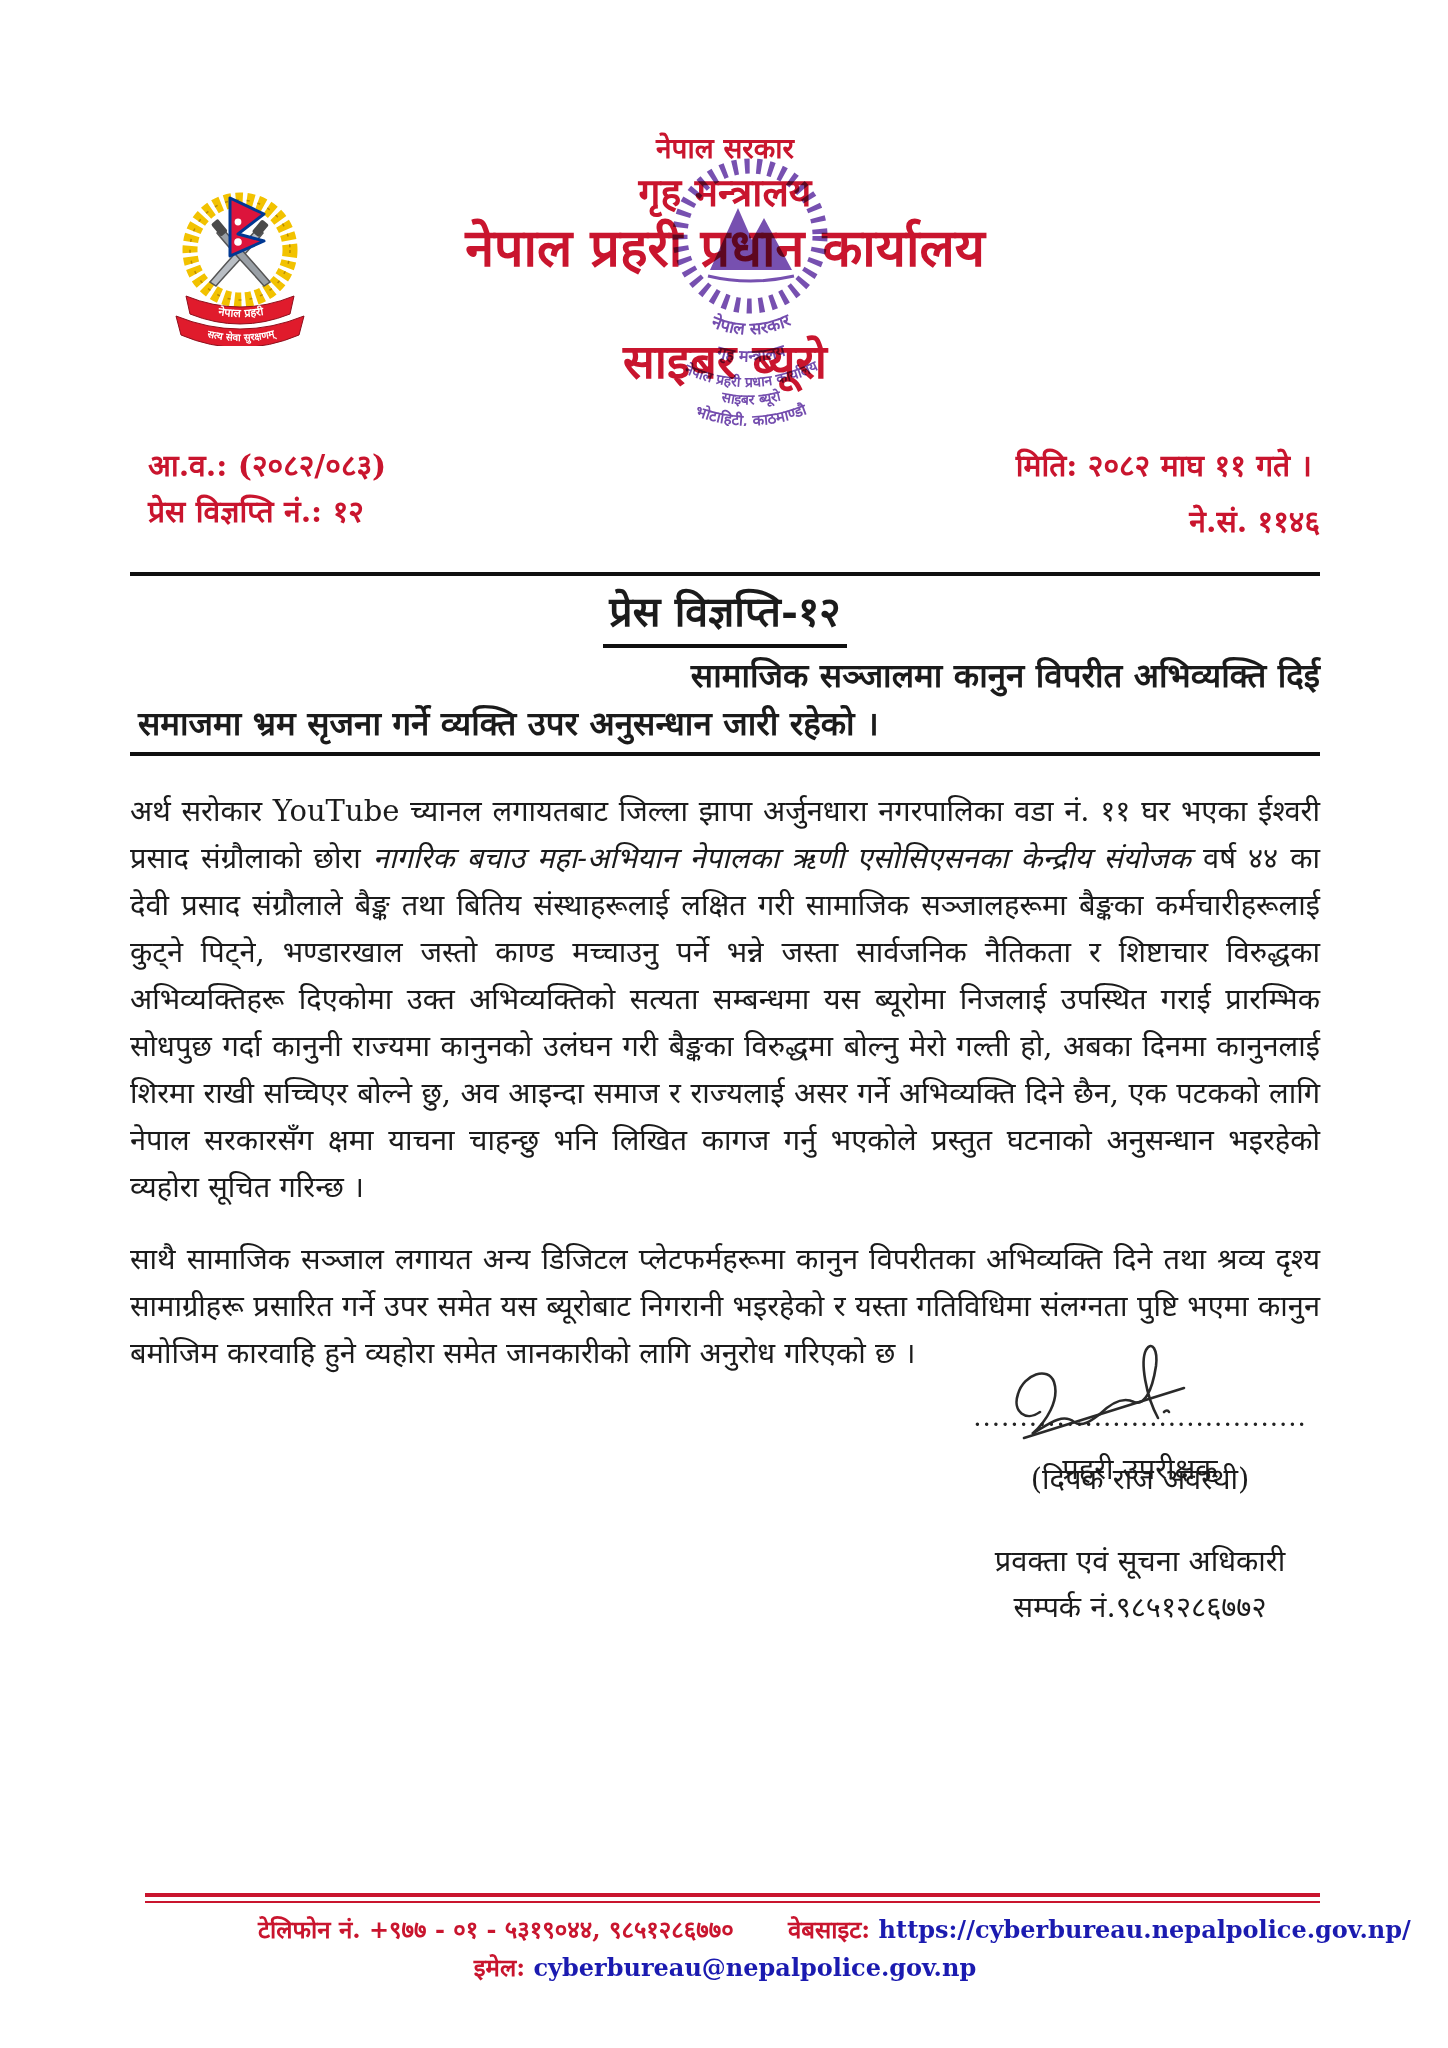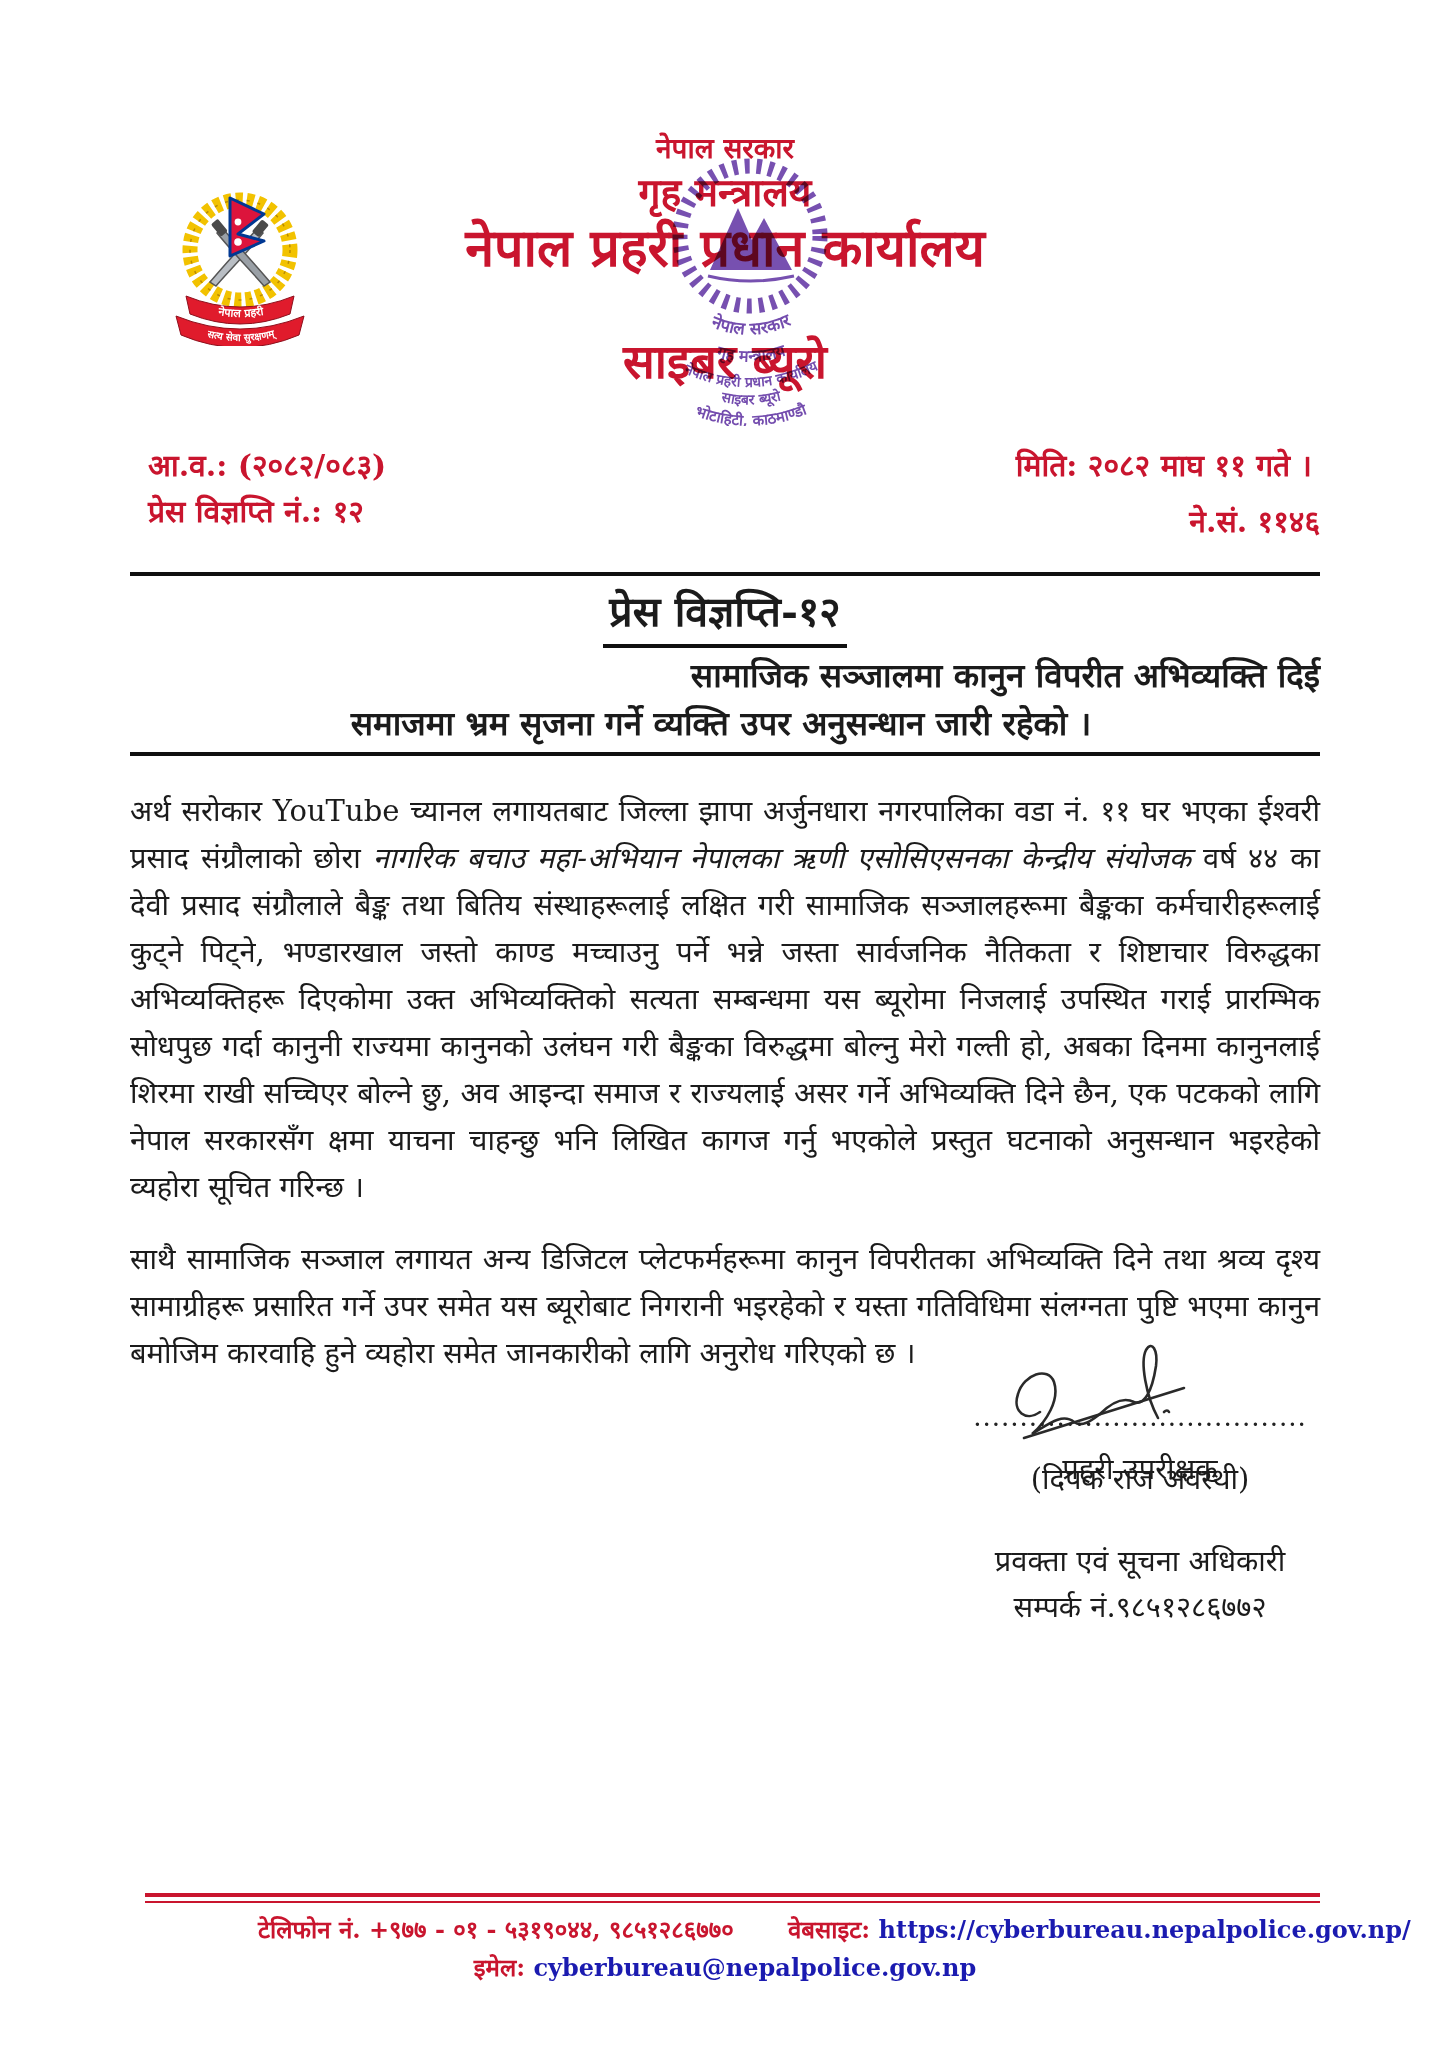--- a/index.html
+++ b/index.html
@@ -29,21 +29,21 @@
   .meta-date{right:136px;top:444px;text-align:right;}
   .meta-nesam{right:128px;top:500px;text-align:right;}
 
   .rule{left:130px;width:1190px;background:#101010;}
   .rule1{top:572px;height:4px;}
   .rule2{top:752px;height:4px;}
 
   .title-wrap{left:130px;width:1190px;top:582px;text-align:center;}
   .title{display:inline-block;font-size:41px;font-weight:bold;border-bottom:4px solid #101010;padding:0 6px 6px 6px;}
   .sub1{left:130px;width:1190px;top:652px;text-align:right;font-size:33px;font-weight:bold;}
-  .sub2{left:126px;width:1190px;top:700px;text-align:center;font-size:33px;font-weight:bold;}
+  .sub2{left:138px;width:1190px;top:700px;text-align:left;font-size:33px;font-weight:bold;}
 
   .para{left:130px;width:1190px;font-size:29px;line-height:47px;text-align:justify;}
   .para1{top:788px;}
   .para2{top:1236px;}
   .ital{font-style:italic;}
 
   
   .sig-line{left:940px;width:400px;text-align:center;white-space:nowrap;}
   .sig-dots{top:1402px;font-size:26px;letter-spacing:1px;color:#222;}
   .sig-rank{top:1448px;font-size:29px;}

